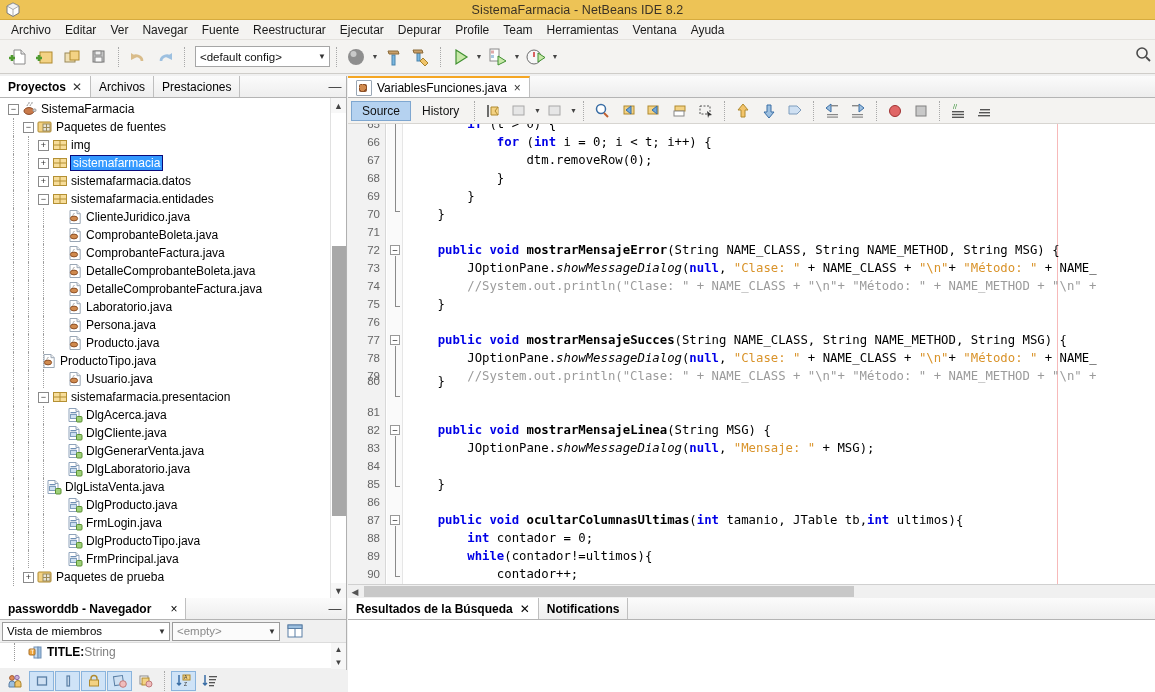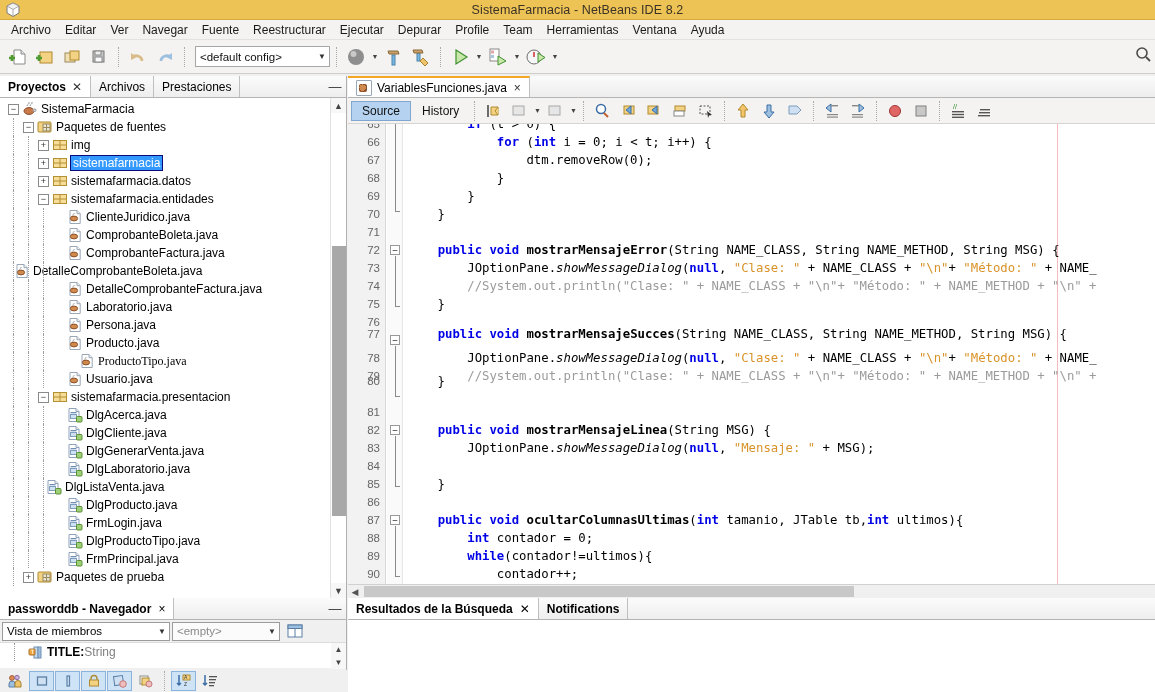--- a/index.html
+++ b/index.html
@@ -153,21 +153,21 @@
      justify-content:center;font-size:9px;color:#555;}
   .hsb .thumb{position:absolute;left:16px;top:1px;height:11px;width:490px;background:#c8c8c8;}
 
   
   .bottom { position:absolute; left:0; top:598px; width:1155px; height:94px; }
   .navpane { position:absolute; left:0; top:0; width:347px; height:94px; background:#f0f0f0;
      border-right:1px solid #b0b0b0; }
   .navtabs { height:22px; background:linear-gradient(#fbfbfb,#eeeeee);
      display:flex; align-items:stretch; border-bottom:1px solid #b4b4b4; }
   .navtabs .tab { display:flex;align-items:center;padding:0 8px;font-size:12px;font-weight:700;
-     background:#fff; border-right:1px solid #bfbfbf; }
+     background:#fff; border-right:1px solid #bfbfbf;gap:12px; }
   .navtabs .tab .x{margin-left:7px;font-weight:400;}
   .navtabs .minbtn{margin-left:auto;width:22px;display:flex;align-items:center;justify-content:center;
      font-size:13px;color:#333;}
   .navctrl { height:22px; display:flex; align-items:center; padding:1px 2px; gap:2px; }
   .combo { height:19px; background:#fff; border:1px solid #9b9b9b; display:flex;
      align-items:center; padding-left:4px; font-size:11.5px; position:relative; }
   .combo .arr{position:absolute;right:3px;top:0;height:100%;display:flex;align-items:center;
      font-size:8px;color:#333;}
   .combo.disabled{background:#fbfbfb;color:#8a8a8a;}
   .navlist { position:absolute; left:0; top:44px; right:0; height:26px; background:#fff;
@@ -434,21 +434,21 @@
               <span class="guide" style="left: 43px; top: 0px; height: 18px;"></span>
               <span class="noexp"></span>
               <span class="ic"><svg width="16" height="16" viewBox="0 0 16 16">
                   <path d="M3 1.5h7l3.2 3.2v9.8H3z" fill="#fff" stroke="#9aa7b5"></path>
                   <path d="M10 1.5v3.2h3.2" fill="#eee" stroke="#9aa7b5"></path>
                   <ellipse cx="7" cy="9.5" rx="3.6" ry="2.4" fill="#d08a4e" stroke="#8d5026"></ellipse>
                   <path d="M5.6 6.6c0-1.3 2-1.3 1.4-2.6" stroke="#9a9a9a" fill="none"></path>
                 </svg></span>
               <span class="lbl">ComprobanteFactura.java</span>
             </div>
-            <div class="row" style="">
+            <div class="row" style="padding-left: 53px;">
               <span class="guide" style="left: 13px; top: 0px; height: 18px;"></span>
               <span class="guide" style="left: 28px; top: 0px; height: 18px;"></span>
               <span class="guide" style="left: 43px; top: 0px; height: 18px;"></span>
               <span class="noexp"></span>
               <span class="ic"><svg width="16" height="16" viewBox="0 0 16 16">
                   <path d="M3 1.5h7l3.2 3.2v9.8H3z" fill="#fff" stroke="#9aa7b5"></path>
                   <path d="M10 1.5v3.2h3.2" fill="#eee" stroke="#9aa7b5"></path>
                   <ellipse cx="7" cy="9.5" rx="3.6" ry="2.4" fill="#d08a4e" stroke="#8d5026"></ellipse>
                   <path d="M5.6 6.6c0-1.3 2-1.3 1.4-2.6" stroke="#9a9a9a" fill="none"></path>
                 </svg></span>
@@ -499,21 +499,21 @@
               <span class="guide" style="left: 43px; top: 0px; height: 18px;"></span>
               <span class="noexp"></span>
               <span class="ic"><svg width="16" height="16" viewBox="0 0 16 16">
                   <path d="M3 1.5h7l3.2 3.2v9.8H3z" fill="#fff" stroke="#9aa7b5"></path>
                   <path d="M10 1.5v3.2h3.2" fill="#eee" stroke="#9aa7b5"></path>
                   <ellipse cx="7" cy="9.5" rx="3.6" ry="2.4" fill="#d08a4e" stroke="#8d5026"></ellipse>
                   <path d="M5.6 6.6c0-1.3 2-1.3 1.4-2.6" stroke="#9a9a9a" fill="none"></path>
                 </svg></span>
               <span class="lbl">Producto.java</span>
             </div>
-            <div class="row" style="padding-left: 65px; font-family: Liberation Serif, serif;">
+            <div class="row" style="padding-left: 27px;">
               <span class="guide" style="left: 13px; top: 0px; height: 18px;"></span>
               <span class="guide" style="left: 28px; top: 0px; height: 18px;"></span>
               <span class="guide" style="left: 43px; top: 0px; height: 18px;"></span>
               <span class="noexp"></span>
               <span class="ic"><svg width="16" height="16" viewBox="0 0 16 16">
                   <path d="M3 1.5h7l3.2 3.2v9.8H3z" fill="#fff" stroke="#9aa7b5"></path>
                   <path d="M10 1.5v3.2h3.2" fill="#eee" stroke="#9aa7b5"></path>
                   <ellipse cx="7" cy="9.5" rx="3.6" ry="2.4" fill="#d08a4e" stroke="#8d5026"></ellipse>
                   <path d="M5.6 6.6c0-1.3 2-1.3 1.4-2.6" stroke="#9a9a9a" fill="none"></path>
                 </svg></span>
@@ -824,21 +824,21 @@
             <div class="cl" style="top: 27px;"><span class="ln">67</span><span class="txt">                dtm.removeRow(0);</span></div>
             <div class="cl" style="top: 45px;"><span class="ln">68</span><span class="txt">            }</span></div>
             <div class="cl" style="top: 63px;"><span class="ln">69</span><span class="txt">        }</span></div>
             <div class="cl" style="top: 81px;"><span class="ln">70</span><span class="txt">    }</span></div>
             <div class="cl" style="top: 99px;"><span class="ln">71</span><span class="txt"></span></div>
             <div class="cl" style="top: 117px;"><span class="ln">72</span><span class="txt">    <span class="kw">public</span> <span class="kw">void</span> <span class="mth">mostrarMensajeError</span>(String NAME_CLASS, String NAME_METHOD, String MSG) {</span></div>
             <div class="cl" style="top: 135px;"><span class="ln">73</span><span class="txt">        JOptionPane.<span class="ital">showMessageDialog</span>(<span class="kw">null</span>, <span class="str">"Clase: "</span> + NAME_CLASS + <span class="str">"\n"</span>+ <span class="str">"Método: "</span> + NAME_</span></div>
             <div class="cl" style="top: 153px;"><span class="ln">74</span><span class="txt"><span class="cmt">        //System.out.println("Clase: " + NAME_CLASS + "\n"+ "Método: " + NAME_METHOD + "\n" +</span></span></div>
             <div class="cl" style="top: 171px;"><span class="ln">75</span><span class="txt">    }</span></div>
             <div class="cl" style="top: 189px;"><span class="ln">76</span><span class="txt"></span></div>
-            <div class="cl" style="top: 201px;"><span class="ln">77</span><span class="txt">    <span class="kw">public</span> <span class="kw">void</span> <span class="mth">mostrarMensajeSucces</span>(String NAME_CLASS, String NAME_METHOD, String MSG) {</span></div>
+            <div class="cl" style="top: 207px;"><span class="ln">77</span><span class="txt">    <span class="kw">public</span> <span class="kw">void</span> <span class="mth">mostrarMensajeSucces</span>(String NAME_CLASS, String NAME_METHOD, String MSG) {</span></div>
             <div class="cl" style="top: 225px;"><span class="ln">78</span><span class="txt">        JOptionPane.<span class="ital">showMessageDialog</span>(<span class="kw">null</span>, <span class="str">"Clase: "</span> + NAME_CLASS + <span class="str">"\n"</span>+ <span class="str">"Método: "</span> + NAME_</span></div>
             <div class="cl" style="top: 243px;"><span class="ln">79</span><span class="txt"><span class="cmt">        //System.out.println("Clase: " + NAME_CLASS + "\n"+ "Método: " + NAME_METHOD + "\n" +</span></span></div>
             <div class="cl" style="top: 248px;"><span class="ln">80</span><span class="txt">    }</span></div>
             <div class="cl" style="top: 279px;"><span class="ln">81</span><span class="txt"></span></div>
             <div class="cl" style="top: 297px;"><span class="ln">82</span><span class="txt">    <span class="kw">public</span> <span class="kw">void</span> <span class="mth">mostrarMensajeLinea</span>(String MSG) {</span></div>
             <div class="cl" style="top: 315px;"><span class="ln">83</span><span class="txt">        JOptionPane.<span class="ital">showMessageDialog</span>(<span class="kw">null</span>, <span class="str">"Mensaje: "</span> + MSG);</span></div>
             <div class="cl" style="top: 333px;"><span class="ln">84</span><span class="txt"></span></div>
             <div class="cl" style="top: 351px;"><span class="ln">85</span><span class="txt">    }</span></div>
             <div class="cl" style="top: 369px;"><span class="ln">86</span><span class="txt"></span></div>
             <div class="cl" style="top: 387px;"><span class="ln">87</span><span class="txt">    <span class="kw">public</span> <span class="kw">void</span> <span class="mth">ocultarColumnasUltimas</span>(<span class="kw">int</span> tamanio, JTable tb,<span class="kw">int</span> ultimos){</span></div>

